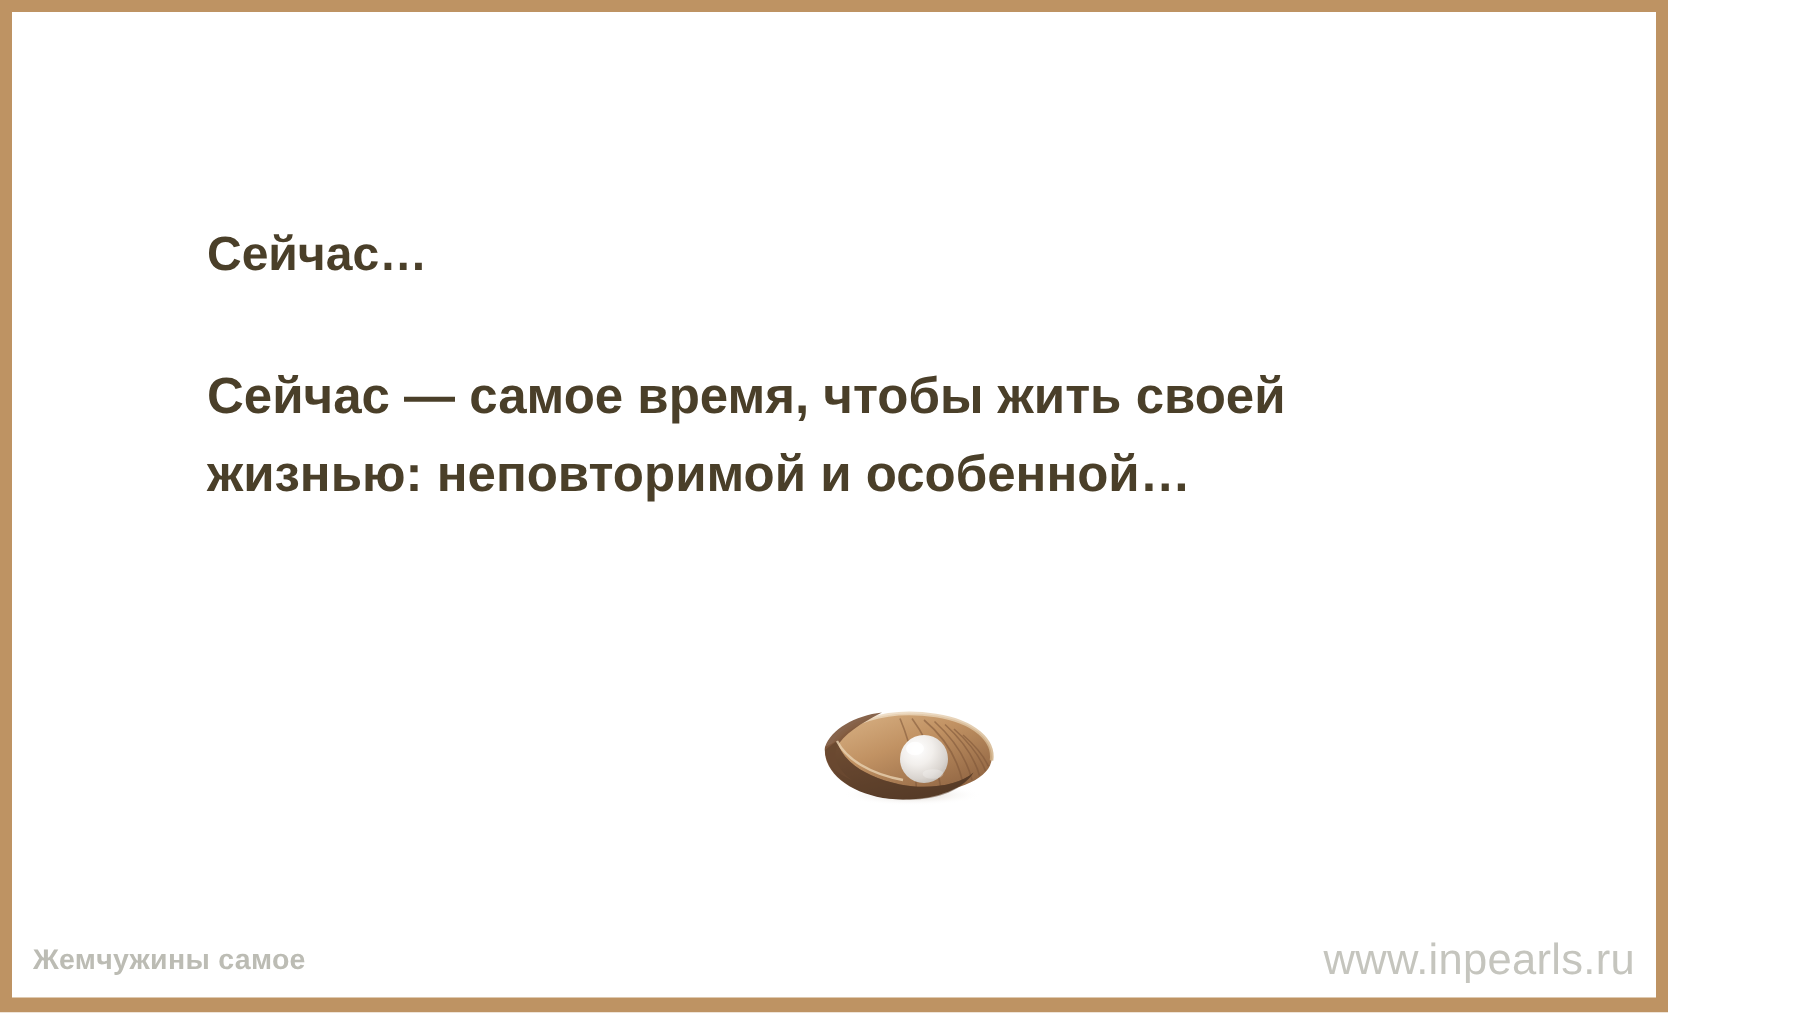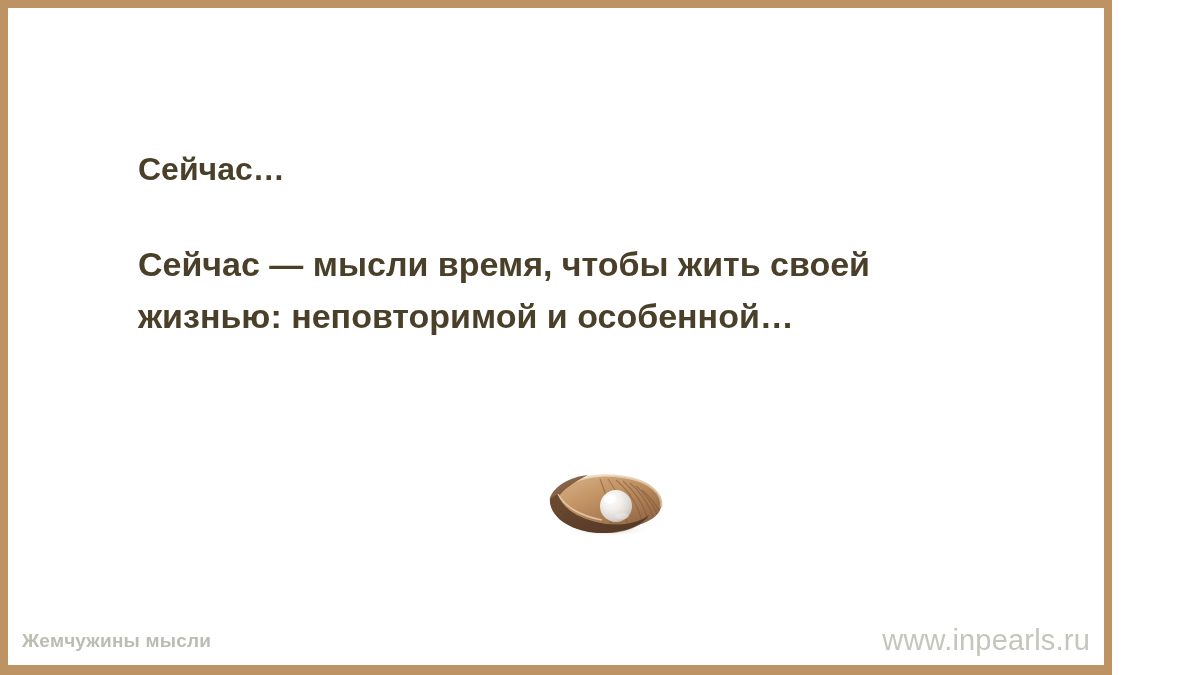--- a/index.html
+++ b/index.html
@@ -95,21 +95,21 @@
     letter-spacing: 0.2px;
   }
 </style>
 </head>
 <body>
 
 <div class="slide">
 
   <div class="quote-block">
     <p class="quote-line l1">Сейчас…</p>
-    <p class="quote-line l3">Сейчас — мысли время, чтобы жить своей жизнью: неповторимой и особенной…</p>
+    <p class="quote-line l3">Сейчас — самое время, чтобы жить своей жизнью: неповторимой и особенной…</p>
   </div>
 
   <div class="pearl-wrap">
     <svg class="pearl-svg" viewBox="0 0 124 68" xmlns="http://www.w3.org/2000/svg">
       <defs>
         <linearGradient id="shellOuter" x1="0" y1="0" x2="0.6" y2="1">
           <stop offset="0%" stop-color="#8a6040"></stop>
           <stop offset="45%" stop-color="#6d4b33"></stop>
           <stop offset="100%" stop-color="#4e3523"></stop>
         </linearGradient>
@@ -155,17 +155,17 @@
       <path d="M14 24 C18 38 33 48 56 53 C76 57 96 53 105 45 C98 57 80 64 58 63 C29 62 7 48 6 30 Z" fill="#5d3f2a" opacity="0.55"></path>
 
       <path d="M14 24 C20 36 36 46 58 50" fill="none" stroke="#e8d2b2" stroke-width="1.6" opacity="0.8"></path>
 
       <circle cx="72" cy="36" r="16" fill="url(#pearlGrad)"></circle>
       <ellipse cx="66" cy="29" rx="6" ry="4.5" fill="#ffffff" opacity="0.85"></ellipse>
       <ellipse cx="78" cy="46" rx="7" ry="3.2" fill="#ffffff" opacity="0.25"></ellipse>
     </svg>
   </div>
 
-  <div class="footer-left">Жемчужины мысли</div>
+  <div class="footer-left">Жемчужины самое</div>
 
   <div class="footer-right">www.inpearls.ru</div>
 
 </div>
 
 </body></html>

